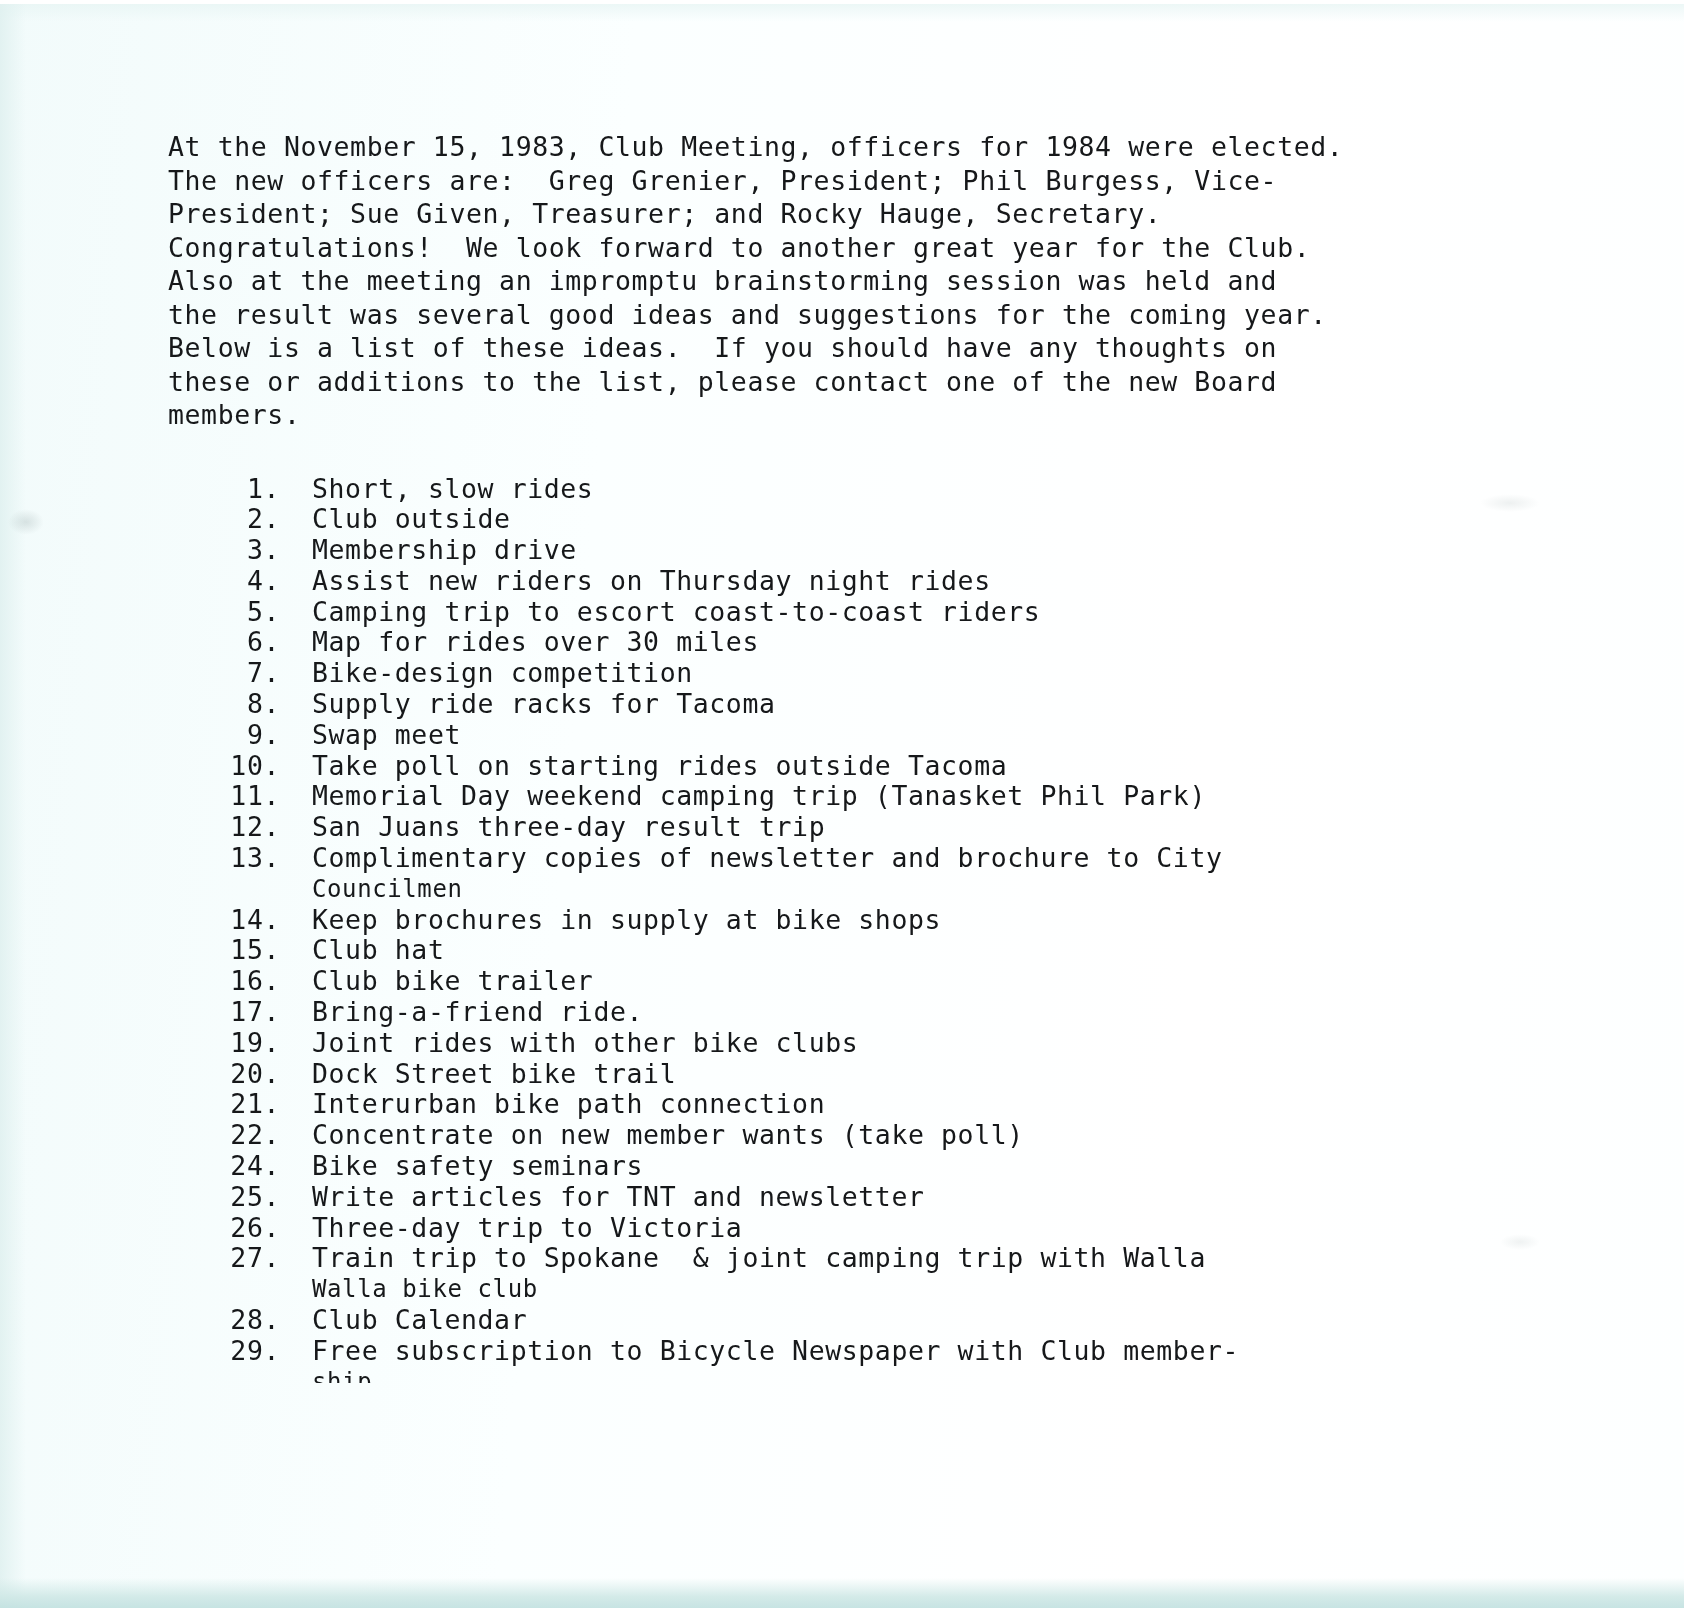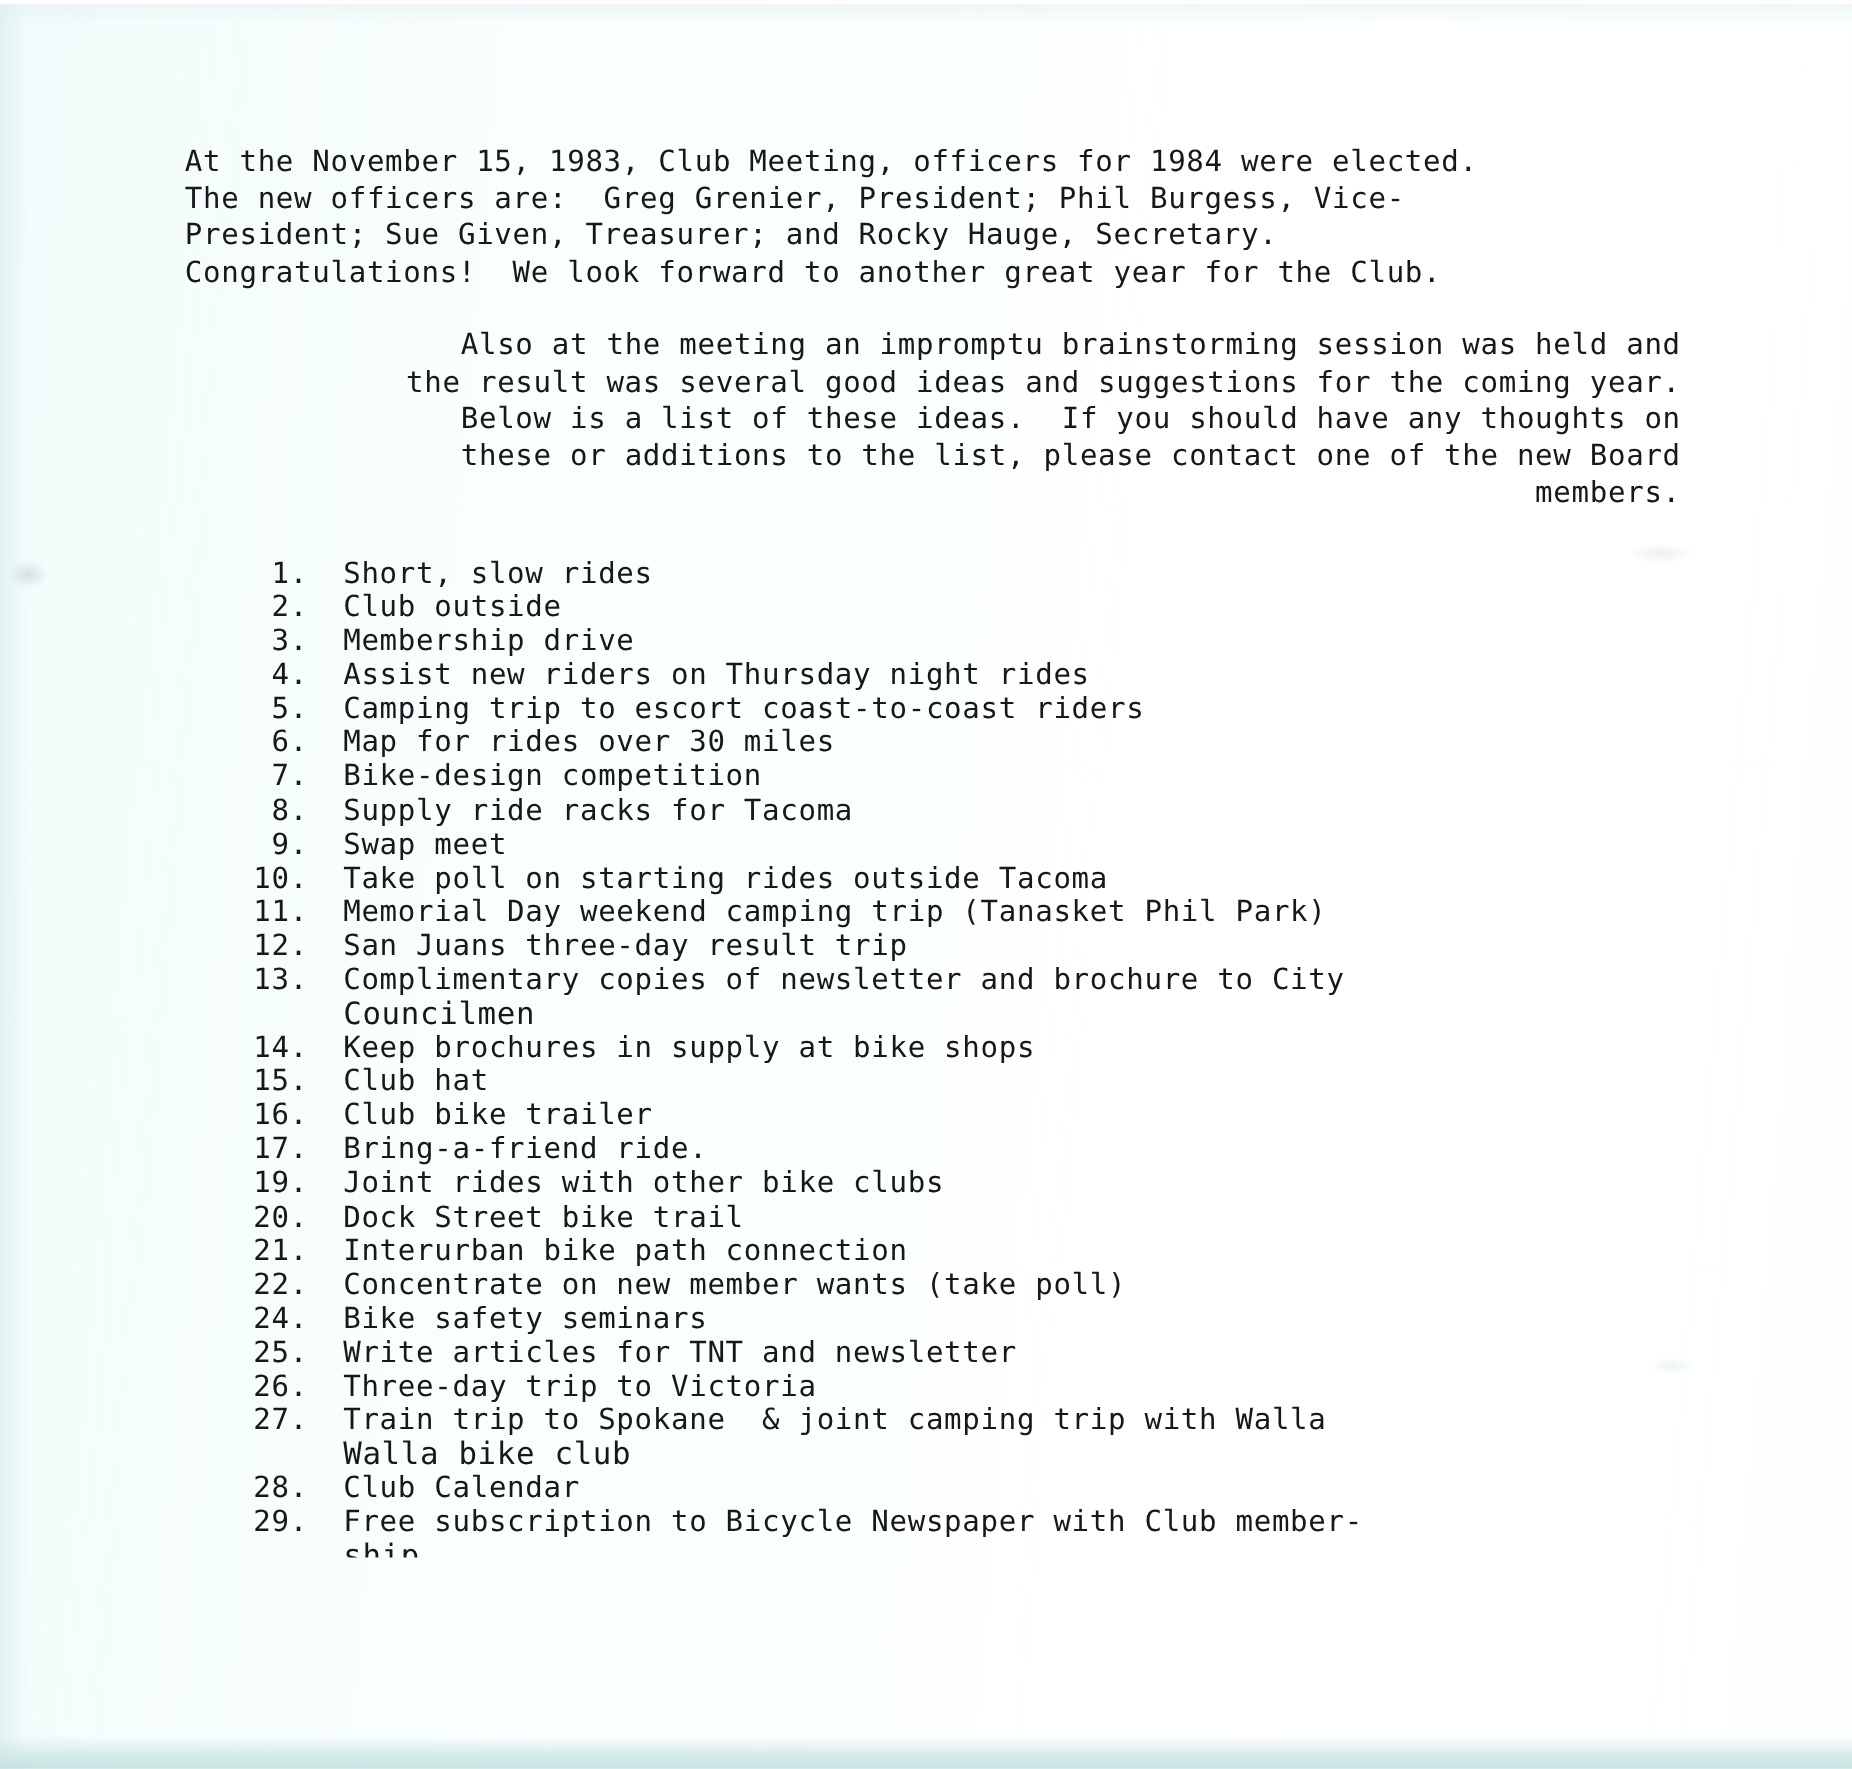--- a/index.html
+++ b/index.html
@@ -76,22 +76,20 @@
   .para {
     font-size: 26.5px;
     line-height: 33.5px;
     letter-spacing: 0.6px;
     color: #16181a;
     white-space: pre-wrap;
     margin: 0;
     text-rendering: optimizeLegibility;
   }
   .para + .para {
-    margin-top: 33px;
-    text-align: right;
   }
 
   .list {
     margin: 42px 0 0 0;
     padding: 0;
     list-style: none;
   }
   .list-item {
     display: flex;
     align-items: flex-start;
@@ -108,21 +106,21 @@
     white-space: pre;
   }
   .text {
     padding-left: 32px;
     white-space: pre-wrap;
     flex: 1 1 auto;
   }
   .cont {
     padding-left: 144px;
     white-space: pre-wrap;
-    font-size: 28px;
+    font-size: 24px;
     line-height: 30.8px;
     letter-spacing: 0.6px;
     color: #16181a;
   }
 
   
   .clipped {
     overflow: hidden;
     height: 16px;
   }

